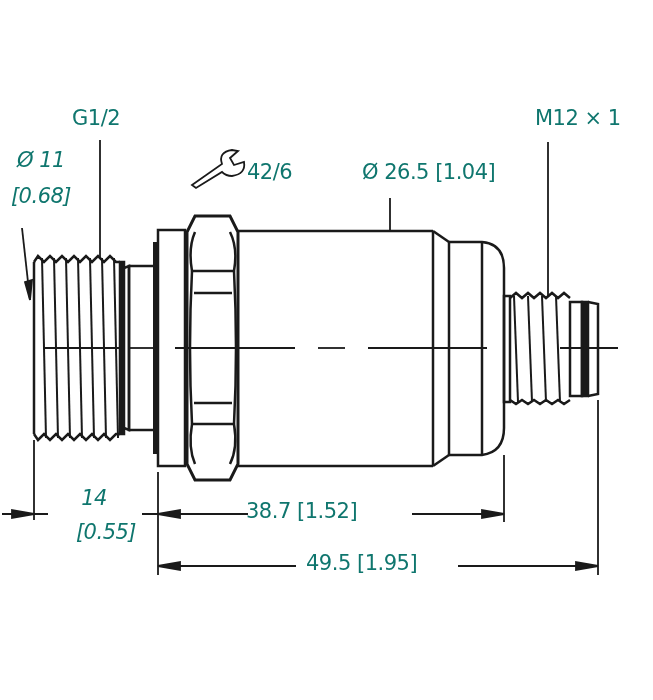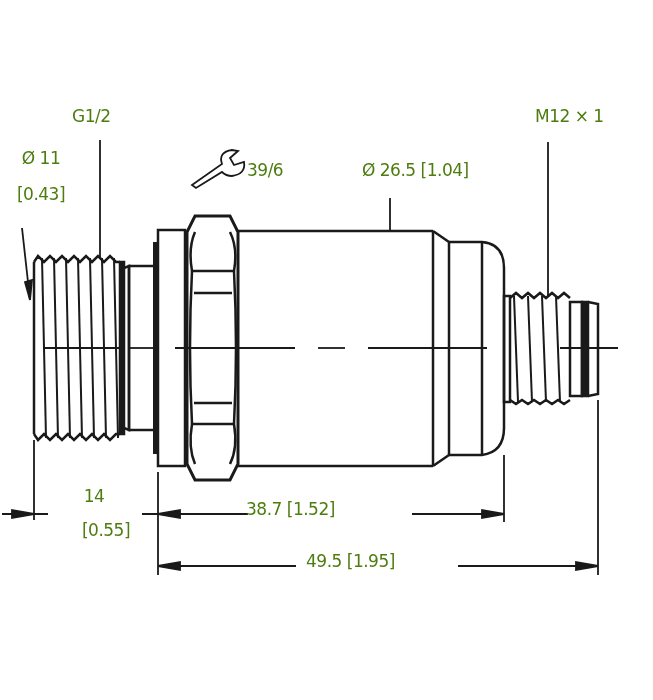--- a/index.html
+++ b/index.html
@@ -1,19 +1,19 @@
 <!DOCTYPE html>
 <html><head>
 <meta charset="utf-8">
 <style>
   html, body { margin: 0; padding: 0; background: #ffffff; }
   body { width: 653px; height: 700px; overflow: hidden; position: relative; font-family: "DejaVu Sans", sans-serif; }
   svg { position: absolute; left: 0; top: 0; }
-  .lbl { position: absolute; font-family: "DejaVu Sans", sans-serif; font-size: 17px; color: #4d7c0f; white-space: nowrap; line-height: 1; letter-spacing: -0.5px; }
-  .c { text-align: center; }
+  .lbl { position: absolute; font-family: "DejaVu Sans", sans-serif; font-size: 21px; color: #0f766e; white-space: nowrap; line-height: 1; letter-spacing: -0.5px; }
+  .c { text-align: center; font-style: italic; }
 </style>
 </head>
 <body>
 
 <svg width="653" height="700" viewBox="0 0 653 700" fill="none" stroke="#1a1a1a" stroke-width="2.5">
 
   <g stroke-width="1.8">
     <line x1="45" y1="348" x2="120" y2="348"></line>
     <line x1="128" y1="348" x2="155" y2="348"></line>
     <line x1="175" y1="348" x2="295" y2="348"></line>
@@ -108,20 +108,20 @@
     <path d="M598 566 L576 562 L576 570 Z" fill="#1a1a1a"></path>
   </g>
 
   <g stroke-width="1.8">
     <path d="M192 185 L222 164 Q218 152 232 150 L238 151 L230 158 L234 165 L244 162 Q246 174 232 176 Q226 176 222 172 L196 188 Z"></path>
   </g>
 </svg>
 
 <div class="lbl" style="left:72px;top:108px;">G1/2</div>
 <div class="lbl c" style="left:0px;top:150px;width:82px;">Ø 11</div>
-<div class="lbl c" style="left:0px;top:186px;width:82px;">[0.43]</div>
-<div class="lbl" style="left:247px;top:162px;">39/6</div>
+<div class="lbl c" style="left:0px;top:186px;width:82px;">[0.68]</div>
+<div class="lbl" style="left:247px;top:162px;">42/6</div>
 <div class="lbl" style="left:362px;top:162px;">Ø 26.5 [1.04]</div>
 <div class="lbl" style="left:520px;top:108px;margin-left:15px;">M12 × 1</div>
 <div class="lbl c" style="left:50px;top:488px;width:88px;">14</div>
 <div class="lbl c" style="left:50px;top:522px;width:88px;margin-left:12px;">[0.55]</div>
 <div class="lbl" style="left:246px;top:501px;">38.7 [1.52]</div>
 <div class="lbl" style="left:306px;top:553px;">49.5 [1.95]</div>
 
 </body></html>

